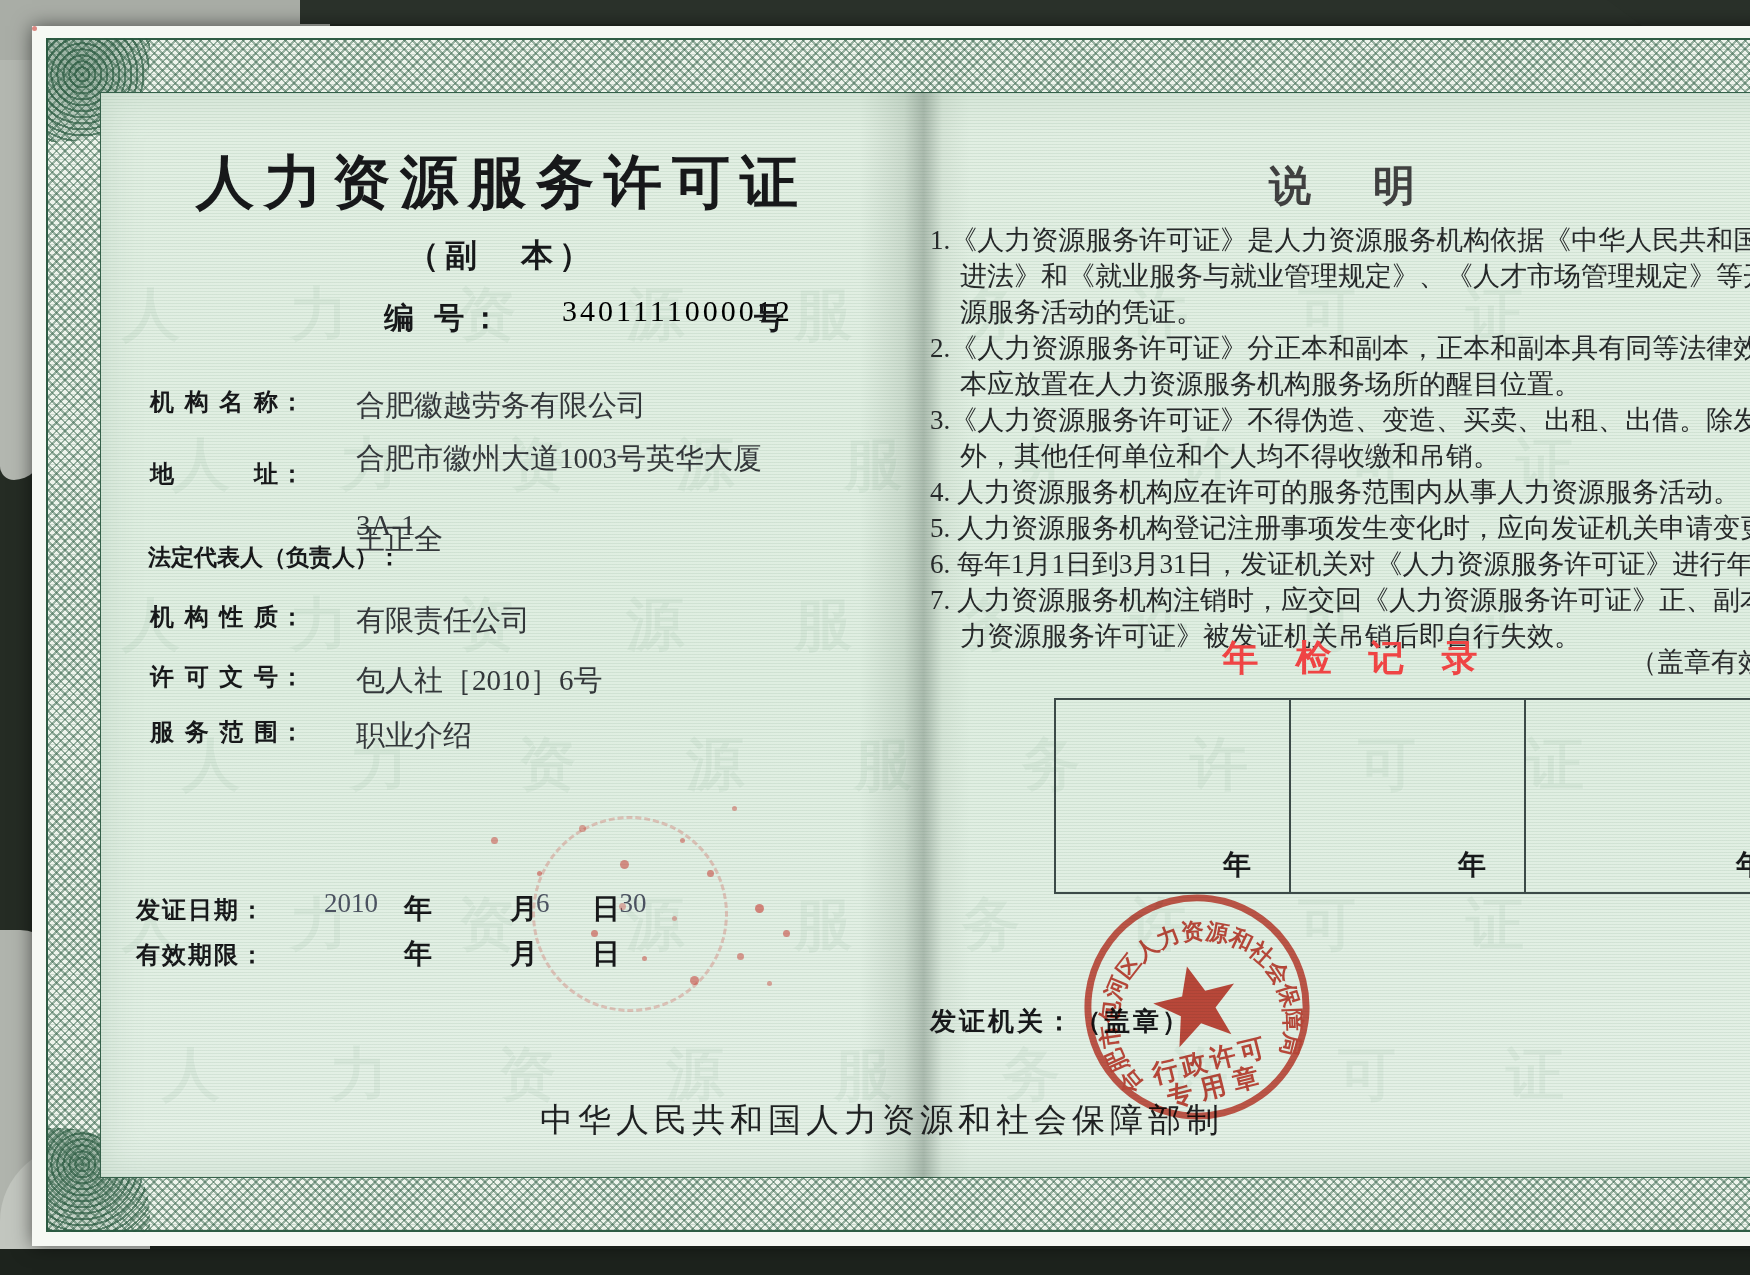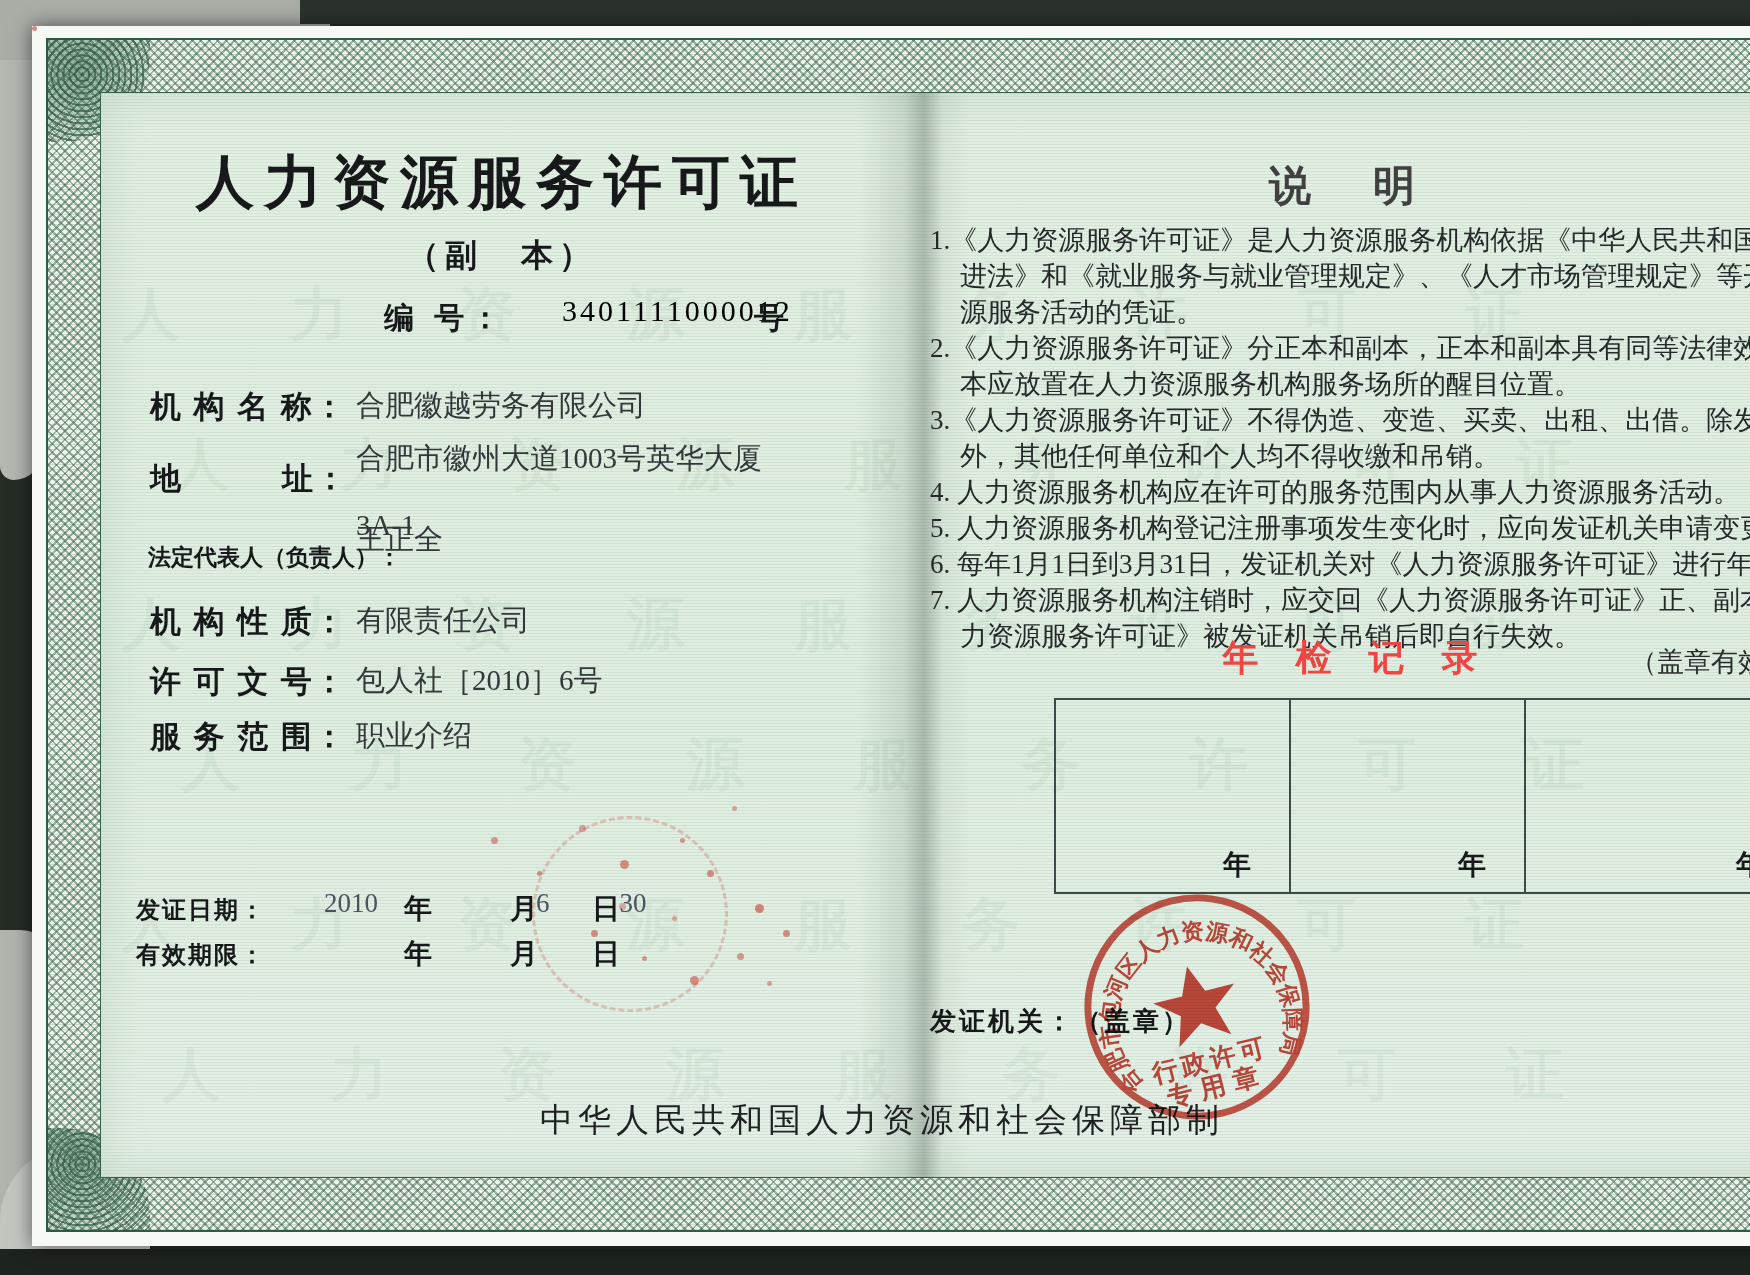--- a/index.html
+++ b/index.html
@@ -51,21 +51,21 @@
 
   
   .abs{position:absolute;white-space:nowrap;}
   .hei{font-family:"Liberation Sans","DejaVu Sans",sans-serif;font-weight:700;color:#17181a;}
   .song{font-family:"Liberation Serif","DejaVu Serif",serif;color:#2c2e30;}
   .title{left:150px;top:118px;width:640px;text-align:center;font-size:58px;letter-spacing:10px;}
   .subtitle{left:150px;top:208px;width:640px;text-align:center;font-size:32px;letter-spacing:6px;}
   .serial-label{left:352px;top:272px;font-size:30px;letter-spacing:6px;}
   .serial-number{left:530px;top:268px;font-size:30px;letter-spacing:3px;color:#000000;}
   .serial-suffix{left:722px;top:272px;font-size:30px;}
-  .f-label{left:118px;font-size:31px;letter-spacing:2px;}
+  .f-label{left:118px;font-size:24px;letter-spacing:2px;}
   .f-value{left:324px;font-size:29px;color:#33373a;}
   .legal-label{left:116px;top:516px;font-size:23px;text-align:right;}
   .date-label{left:104px;font-size:24px;letter-spacing:2px;margin-top:6px;}
   .num{font-size:27px;color:#4b5260;position:relative;top:-9px;}
   .unit{font-size:28px;font-family:"Liberation Sans","DejaVu Sans",sans-serif;font-weight:700;color:#17181a;}
   .footer-line{left:470px;top:1072px;width:760px;text-align:center;font-size:33px;
                letter-spacing:5px;color:#1f2122;}
 
   
   .ghost-arc{position:absolute;left:500px;top:790px;width:190px;height:190px;border-radius:50%;

